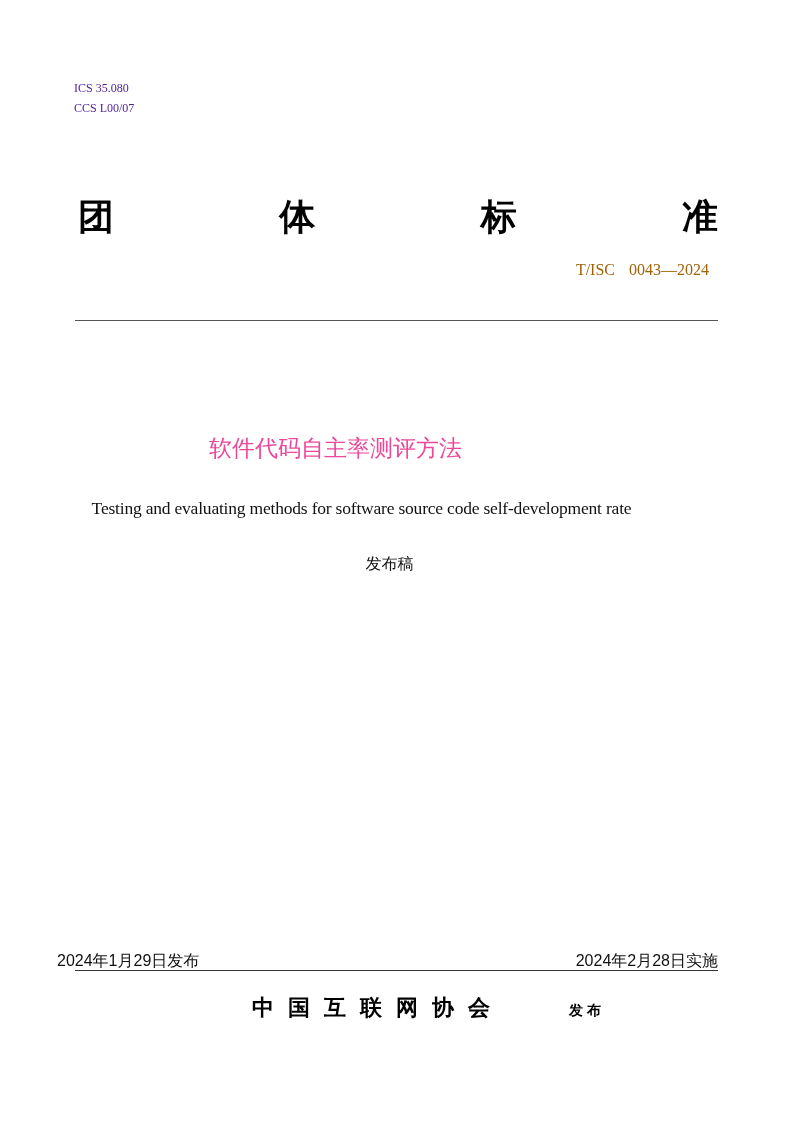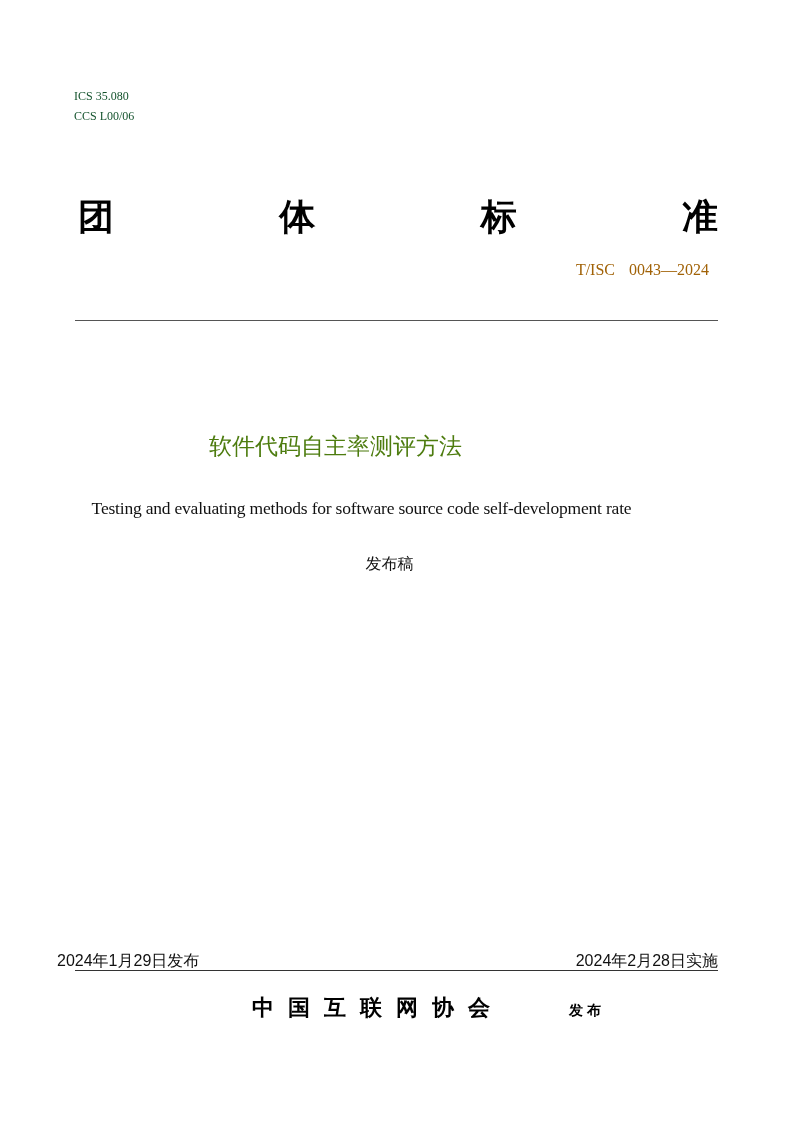--- a/index.html
+++ b/index.html
@@ -1,37 +1,37 @@
 <!DOCTYPE html>
 <html><head>
   <meta charset="utf-8">
   <style>
     html, body { margin: 0; padding: 0; background: #ffffff; }
     body { width: 793px; height: 1122px; position: relative; overflow: hidden; color: #000; }
     .abs { position: absolute; }
-    .codes { left: 74px; top: 78px; font-family: "Liberation Serif", serif; font-size: 12px; line-height: 20px; color: #14532d; margin-top: 8px; }
+    .codes { left: 74px; top: 78px; font-family: "Liberation Serif", serif; font-size: 12px; line-height: 20px; color: #4c1d95; }
     .codes div { white-space: pre; }
     .big-title { left: 78px; top: 192px; width: 640px; height: 48px; display: flex; justify-content: space-between; align-items: center; font-family: "DejaVu Serif", serif; font-size: 36px; font-weight: bold; line-height: 48px; }
     .std-num { right: 84px; top: 260px; font-family: "Liberation Serif", serif; font-size: 16px; line-height: 20px; word-spacing: 10px; color: #a16207; }
     .rule-top { left: 75px; top: 320px; width: 643px; height: 0; border-top: 1.5px solid #555; }
-    .cn-title { left: 0; width: 671px; top: 432px; text-align: center; font-family: Liberation Mono, monospace; font-size: 23px; line-height: 32px; color: #4d7c0f; }
+    .cn-title { left: 0; width: 671px; top: 432px; text-align: center; font-family: Liberation Sans, sans-serif; font-size: 23px; line-height: 32px; color: #ec4899; }
     .en-title { left: 0; width: 723px; top: 496px; text-align: center; font-family: "Liberation Serif", serif; font-size: 17.5px; line-height: 24px; color: #111; letter-spacing: -0.2px; }
     .draft { left: 0; width: 779px; top: 553px; text-align: center; font-family: "DejaVu Sans", sans-serif; font-size: 16px; line-height: 22px; color: #111; }
     .pub-date { left: 57px; top: 950px; font-family: "Liberation Sans", sans-serif; font-size: 16px; line-height: 22px; color: #111; }
     .impl-date { right: 75px; top: 950px; font-family: "Liberation Sans", sans-serif; font-size: 16px; line-height: 22px; color: #111; }
     .rule-bottom { left: 75px; top: 970px; width: 643px; height: 0; border-top: 1.5px solid #333; }
     .issuer { left: 252px; top: 993px; font-family: "DejaVu Sans", sans-serif; font-size: 22px; font-weight: bold; letter-spacing: 14px; line-height: 30px; color: #000; text-align: right; }
     .issued { left: 553px; top: 1000px; font-family: "DejaVu Sans", sans-serif; font-size: 14px; font-weight: bold; letter-spacing: 4px; line-height: 20px; color: #000; margin-left: 16px; }
   </style>
 </head>
 <body>
 
 <div class="abs codes">
   <div>ICS 35.080</div>
-  <div>CCS L00/06</div>
+  <div>CCS L00/07</div>
 </div>
 
 <div class="abs big-title">
   <span>团</span>
   <span>体</span>
   <span>标</span>
   <span>准</span>
 </div>
 
 <div class="abs std-num">T/ISC 0043—2024</div>

